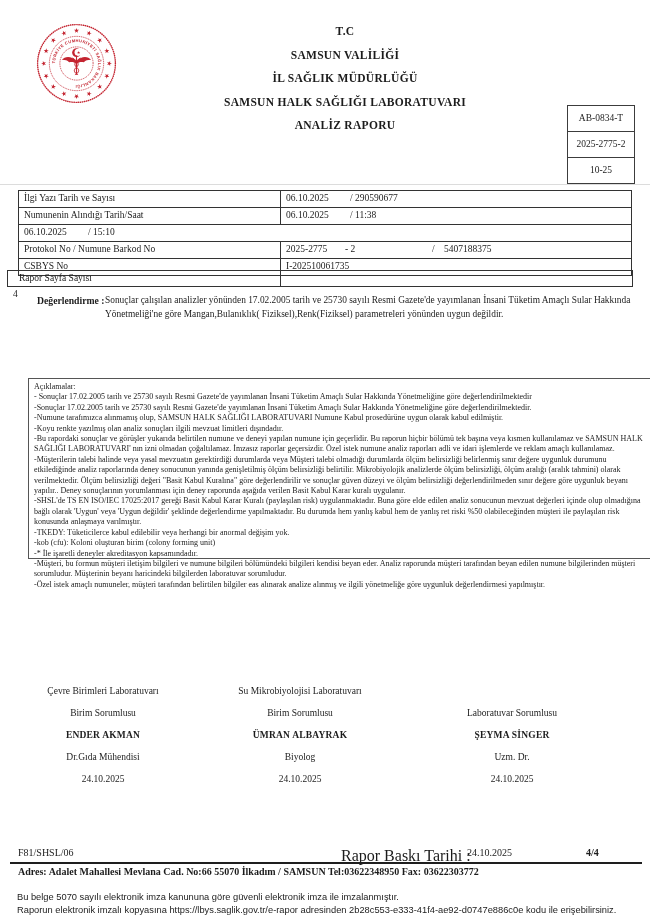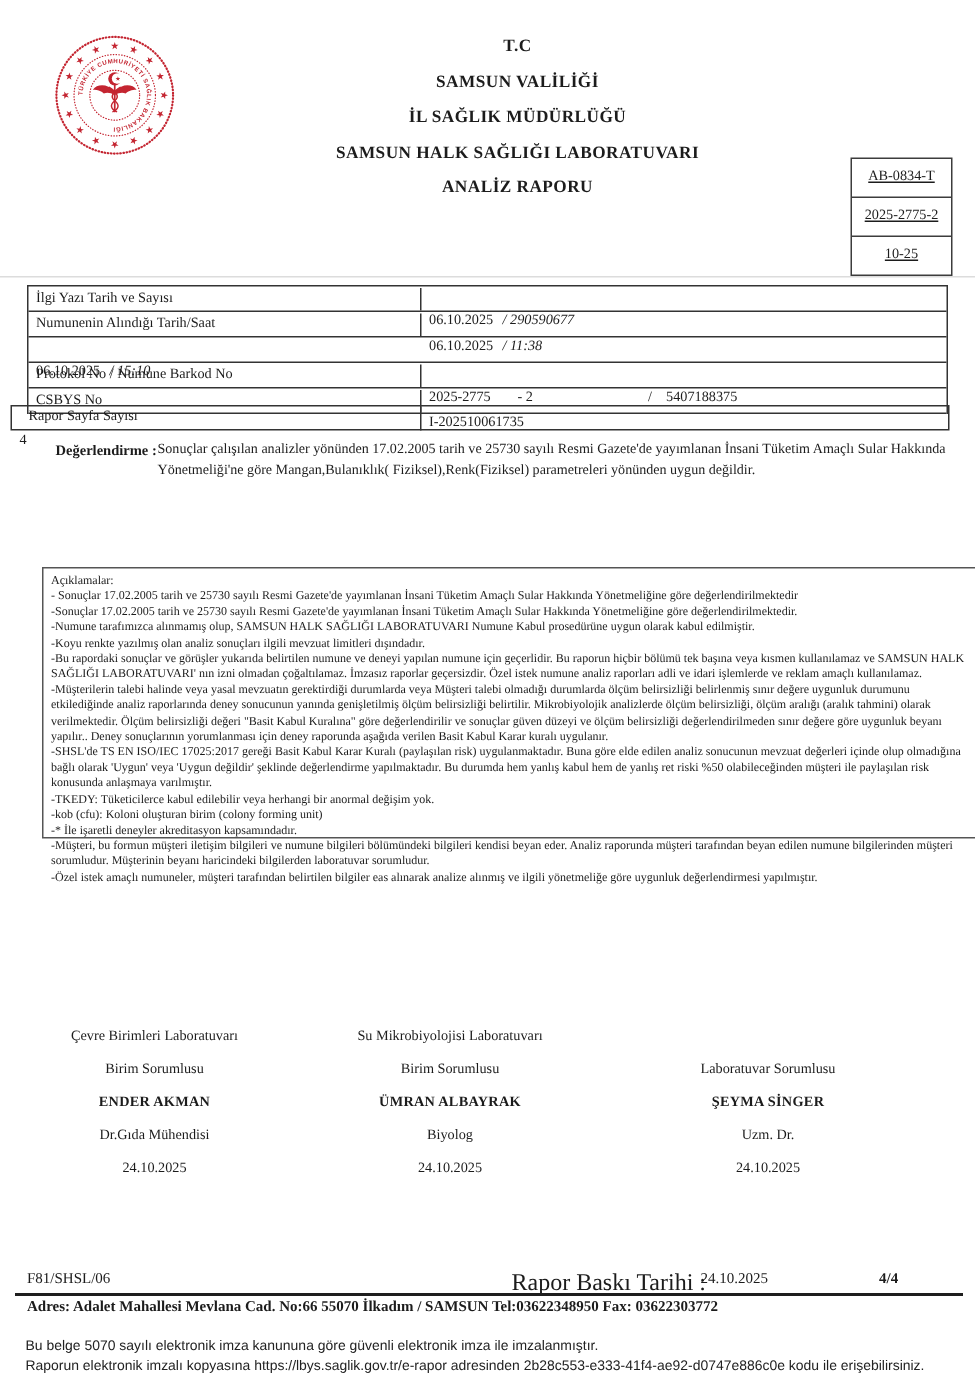--- a/index.html
+++ b/index.html
@@ -11,36 +11,36 @@
        font-weight:bold;font-size:11.5px;letter-spacing:.3px;}
   .hdr .hline{height:23.5px;line-height:23.5px;}
 
   .logo{position:absolute;left:36px;top:23px;width:81px;height:81px;}
   .lg-f{fill:var(--logo-col);}
   .lg-s{stroke:var(--logo-col);fill:none;}
   .lg-sn{stroke:var(--logo-col);fill:none;stroke-width:1.2;stroke-linecap:round;}
 
   
   .codes{position:absolute;left:567px;top:105px;width:66px;border:1px solid #3c3c3c;}
-  .codes .cell{height:25px;line-height:25px;text-align:center;font-size:9.5px;border-bottom:1px solid #3c3c3c;text-decoration:underline;}
+  .codes .cell{height:25px;line-height:25px;text-align:center;font-size:9.5px;border-bottom:1px solid #3c3c3c;}
   .codes .cell:last-child{border-bottom:none;}
 
   .faintline{position:absolute;left:0;right:0;top:184px;height:1px;background:#dcdcdc;}
 
   
   .itable{position:absolute;left:18px;top:190px;width:614px;border:1px solid #333;border-bottom:none;box-sizing:border-box;}
-  .irow{display:flex;height:16px;border-bottom:1px solid #333;align-items:flex-end;}
+  .irow{display:flex;height:16px;border-bottom:1px solid #333;}
   .irow .lbl{width:262px;border-right:1px solid #333;padding-left:5px;font-size:9.5px;line-height:15.5px;box-sizing:border-box;}
   .irow .val{flex:1;position:relative;font-size:9.5px;line-height:15.5px;}
   .irow .val span{position:absolute;top:0;white-space:nowrap;}
   .lastrow{position:absolute;left:7px;top:270px;width:626px;height:17px;border:1px solid #333;display:flex;box-sizing:border-box;flex-direction:column;}
   .lastrow .lbl{width:273px;border-right:1px solid #333;padding-left:11px;font-size:9.5px;line-height:15.5px;box-sizing:border-box;}
   .lastrow .val{flex:1;position:relative;font-size:9.5px;line-height:15.5px;}
   .lastrow .val span{position:absolute;top:0;}
-  .pa{left:5px;} .pb{left:54px;font-style:italic;} .pb4{left:64px;} .pc4{left:151px;} .pd4{left:163px;}
+  .pa{left:5px;} .pb{left:69px;} .pb4{left:64px;} .pc4{left:151px;} .pd4{left:163px;}
 
   
   .eval-label{position:absolute;left:37px;top:295px;font-size:9.7px;font-weight:bold;}
   .eval-text{position:absolute;left:105px;top:293px;width:533px;font-size:9.4px;line-height:14px;}
 
   
   .notes{position:absolute;left:28px;top:378px;width:627px;height:181px;border:1.5px solid #555;
          box-sizing:border-box;padding:3px 7px 0 5px;font-size:8px;line-height:10.4px;}
   .notes .ntitle{margin:0;}
   .notes .nitem{margin:0;}

